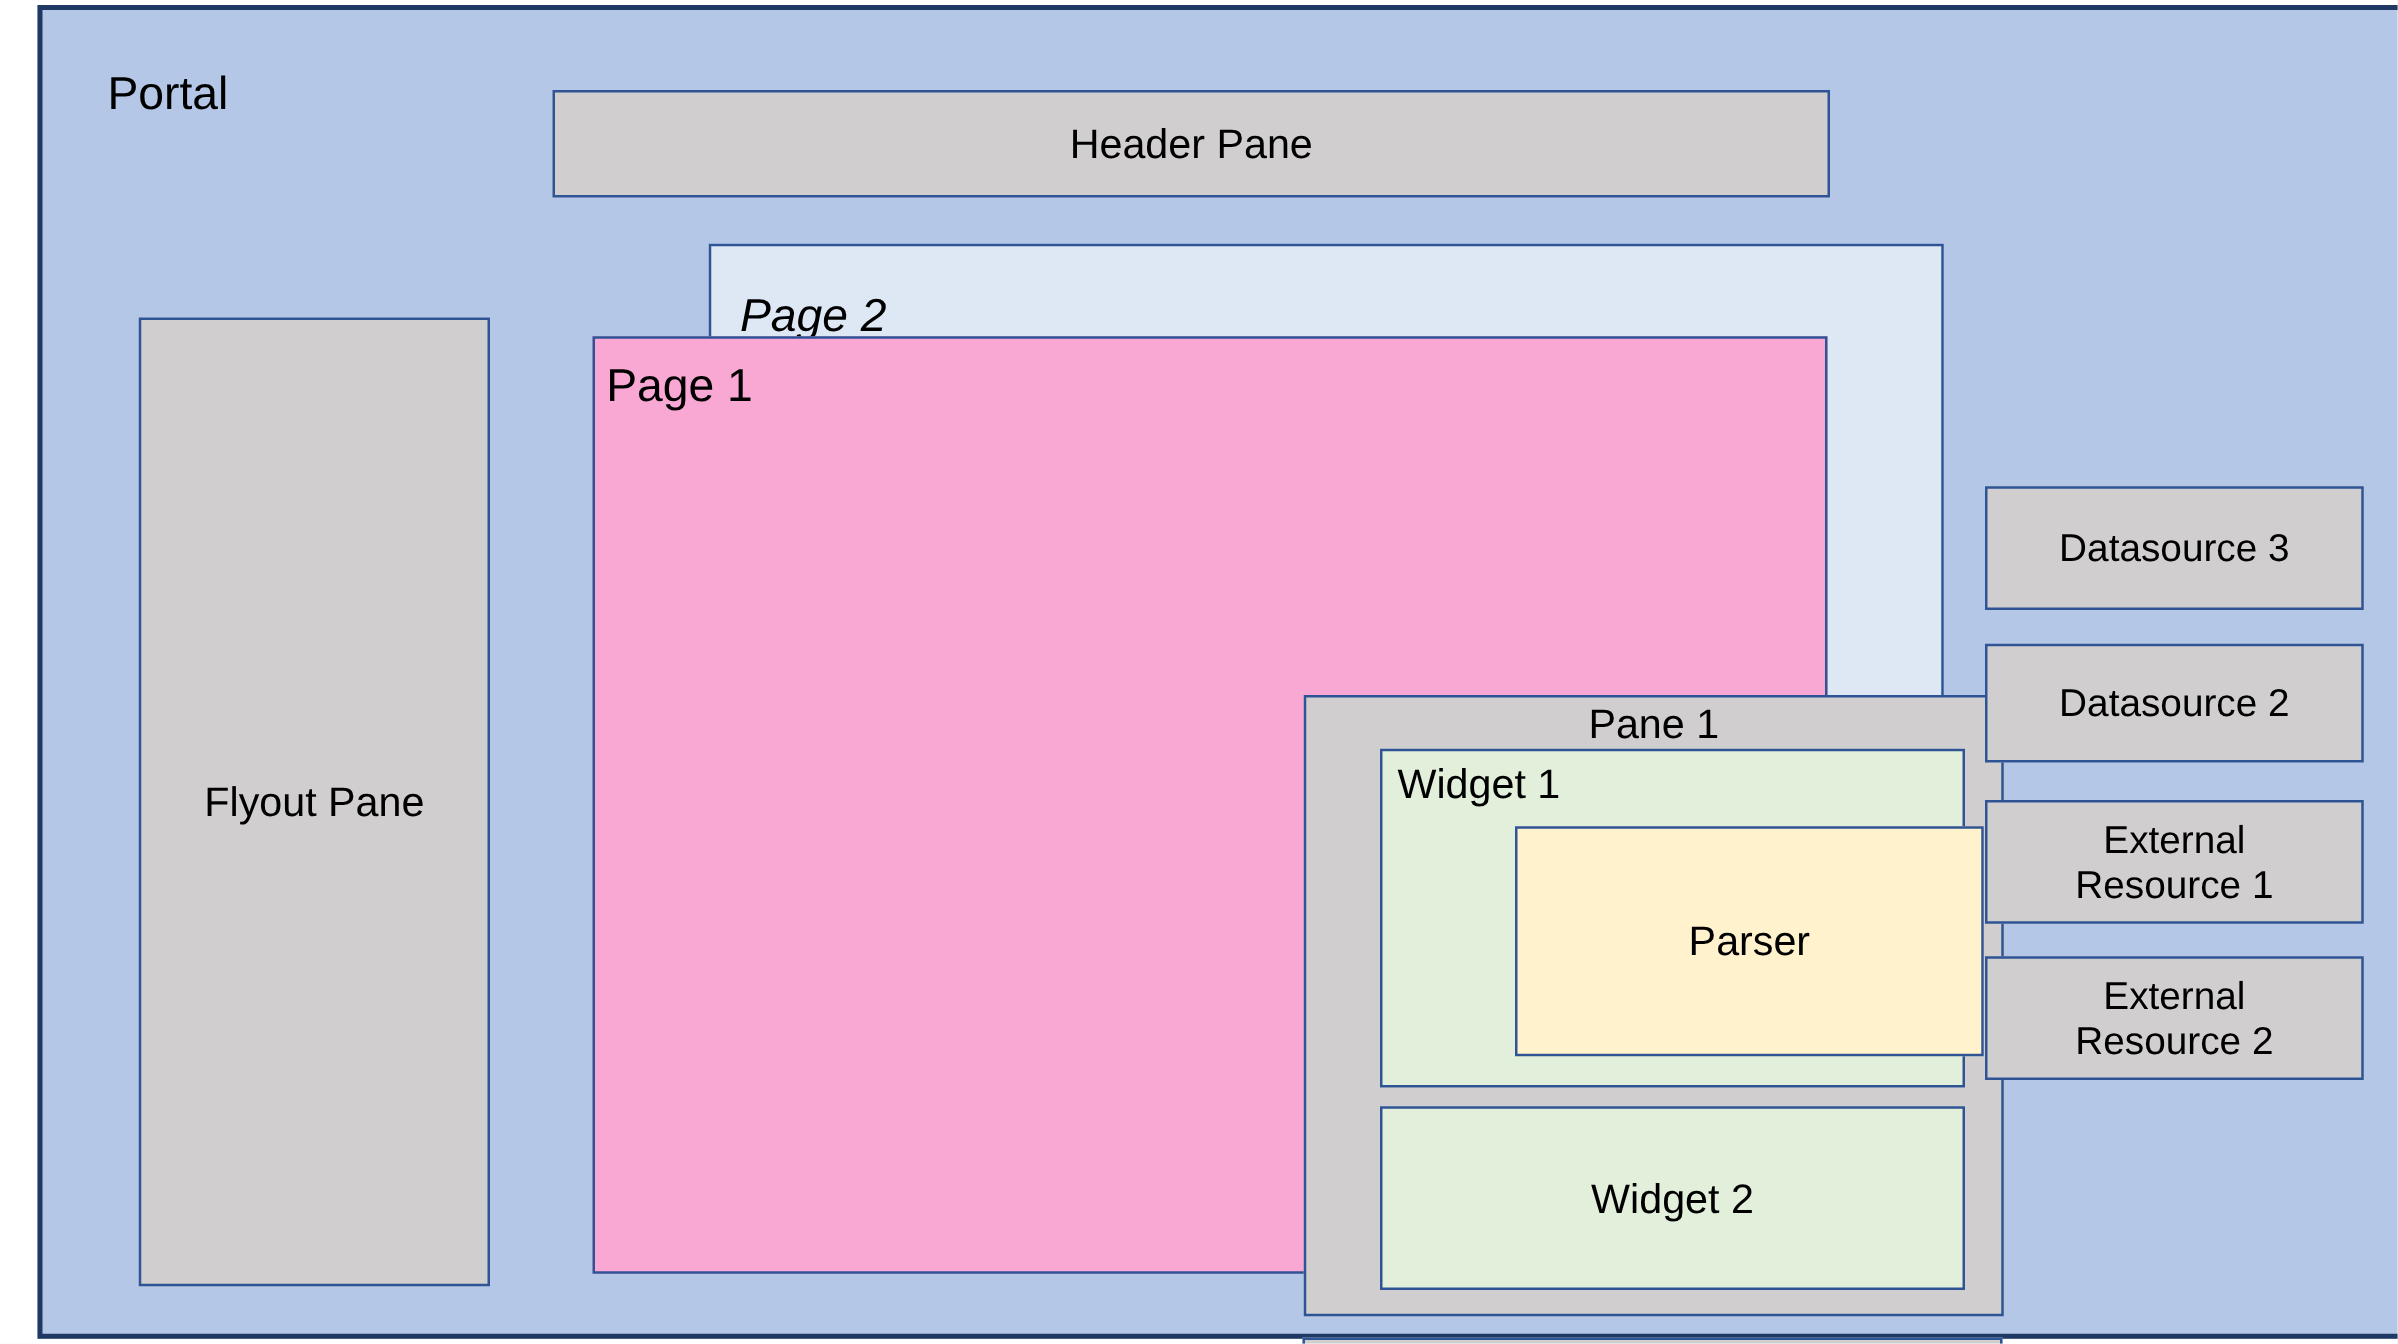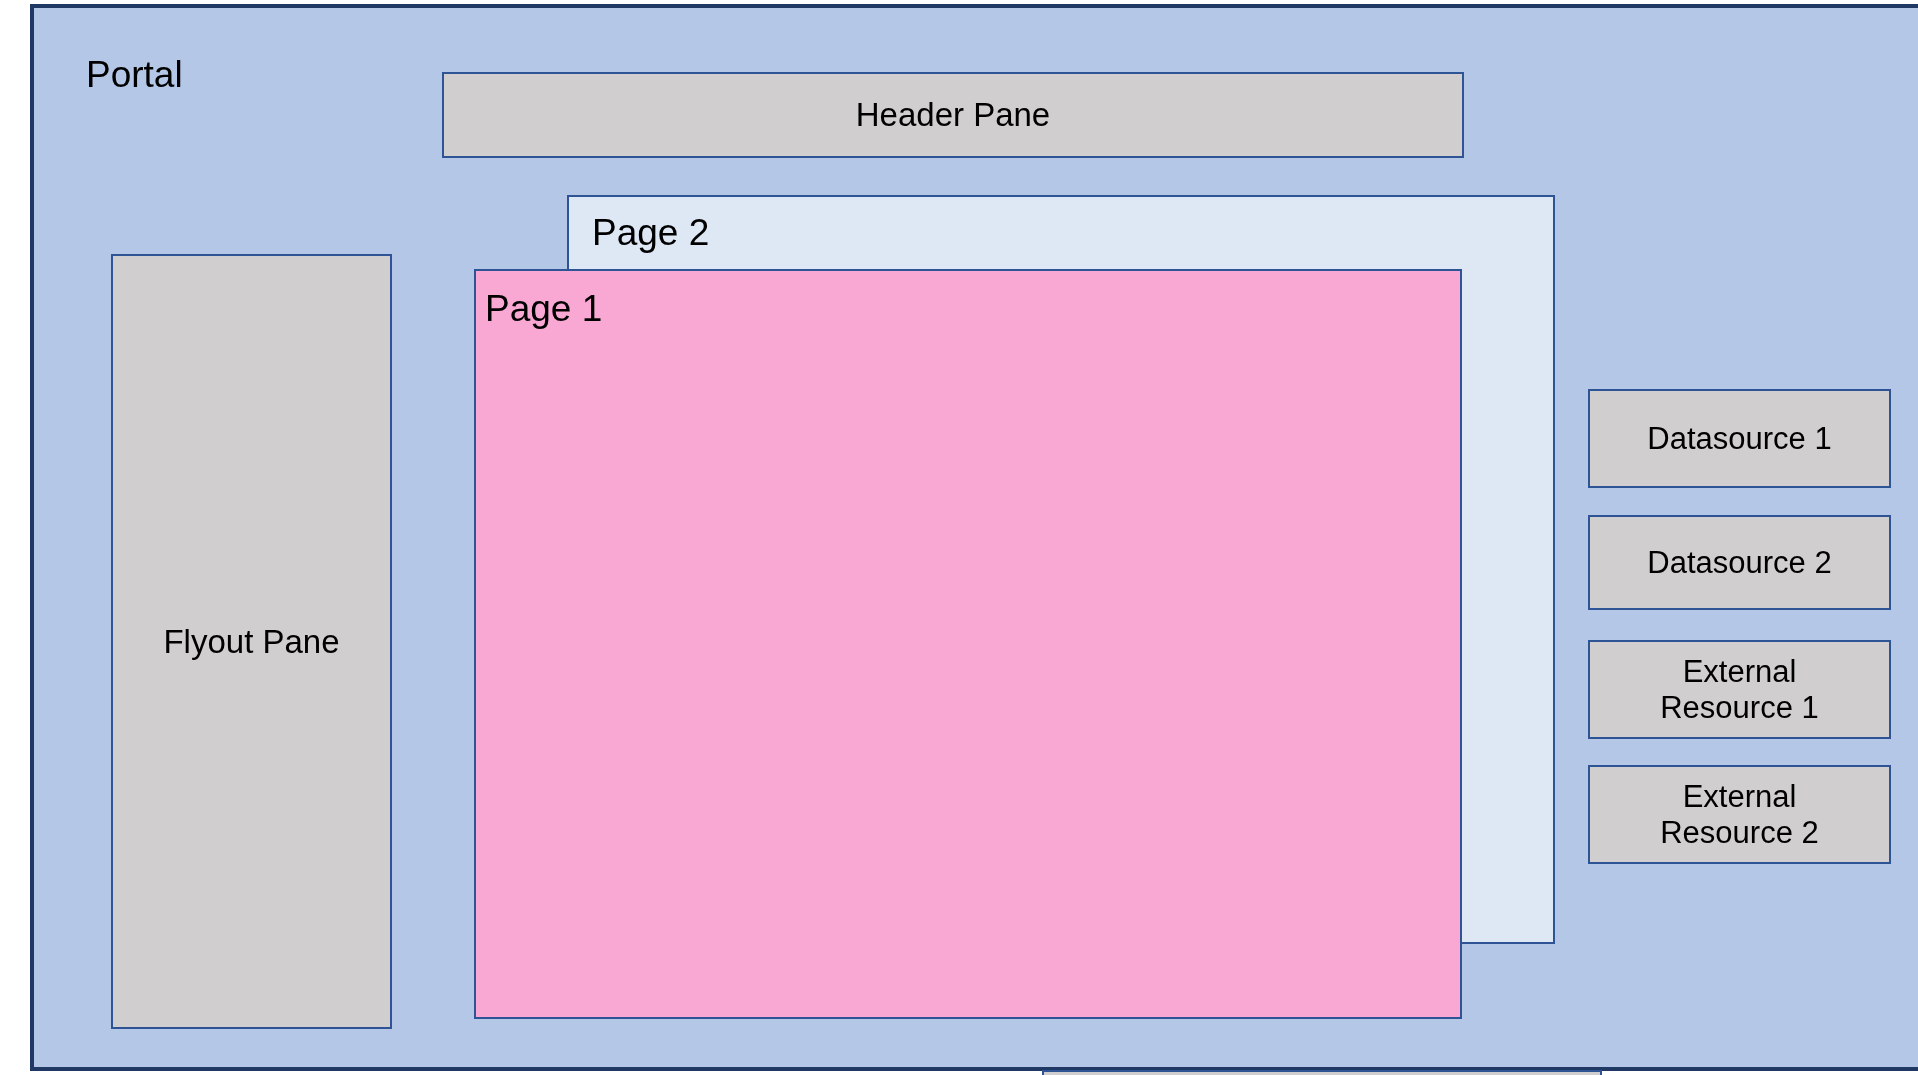--- a/index.html
+++ b/index.html
@@ -73,22 +73,23 @@
     left: 533px;
     top: 187px;
     width: 988px;
     height: 749px;
     background: #DEE8F4;
     border: 2px solid #2E5496;
     display: block;
   }
   #page2-label {
     left: 23px;
-    top: 15px;
+    top: 35px;
     font-size: 37px;
+    font-style: italic;
   }
 
   
   #page1 {
     left: 440px;
     top: 261px;
     width: 988px;
     height: 750px;
     background: #f9a8d4;
     border: 2px solid #2E5496;
@@ -209,27 +210,43 @@
     <div class="box" id="page2">
       <span class="corner-label" id="page2-label">Page 2</span>
     </div>
 
     
     <div class="box" id="page1">
 
       <span class="corner-label" id="page1-label">Page 1</span>
 
       
+      <div class="box" id="pane1">
+
+        <span class="corner-label" id="pane1-label">Pane 1</span>
+
+        
+        <div class="box" id="widget1">
+
+          <span class="corner-label" id="widget1-label">Widget 1</span>
+
+          
+          <div class="box" id="parser">Parser</div>
+        </div>
+
+        
+        <div class="box" id="widget2">Widget 2</div>
+      </div>
 
       
       <div class="box" id="pane2">Pane 2</div>
     </div>
 
     
-    <div class="box resource-box r0">Datasource 1</div>
+    <div class="box resource-box r0">Datasource 3</div>
     <div class="box resource-box r1">Datasource 2</div>
     <div class="box resource-box r2">External
 Resource 1</div>
     <div class="box resource-box r3">External
 Resource 2</div>
 
   </div>
 </div>
 
 </body></html>

